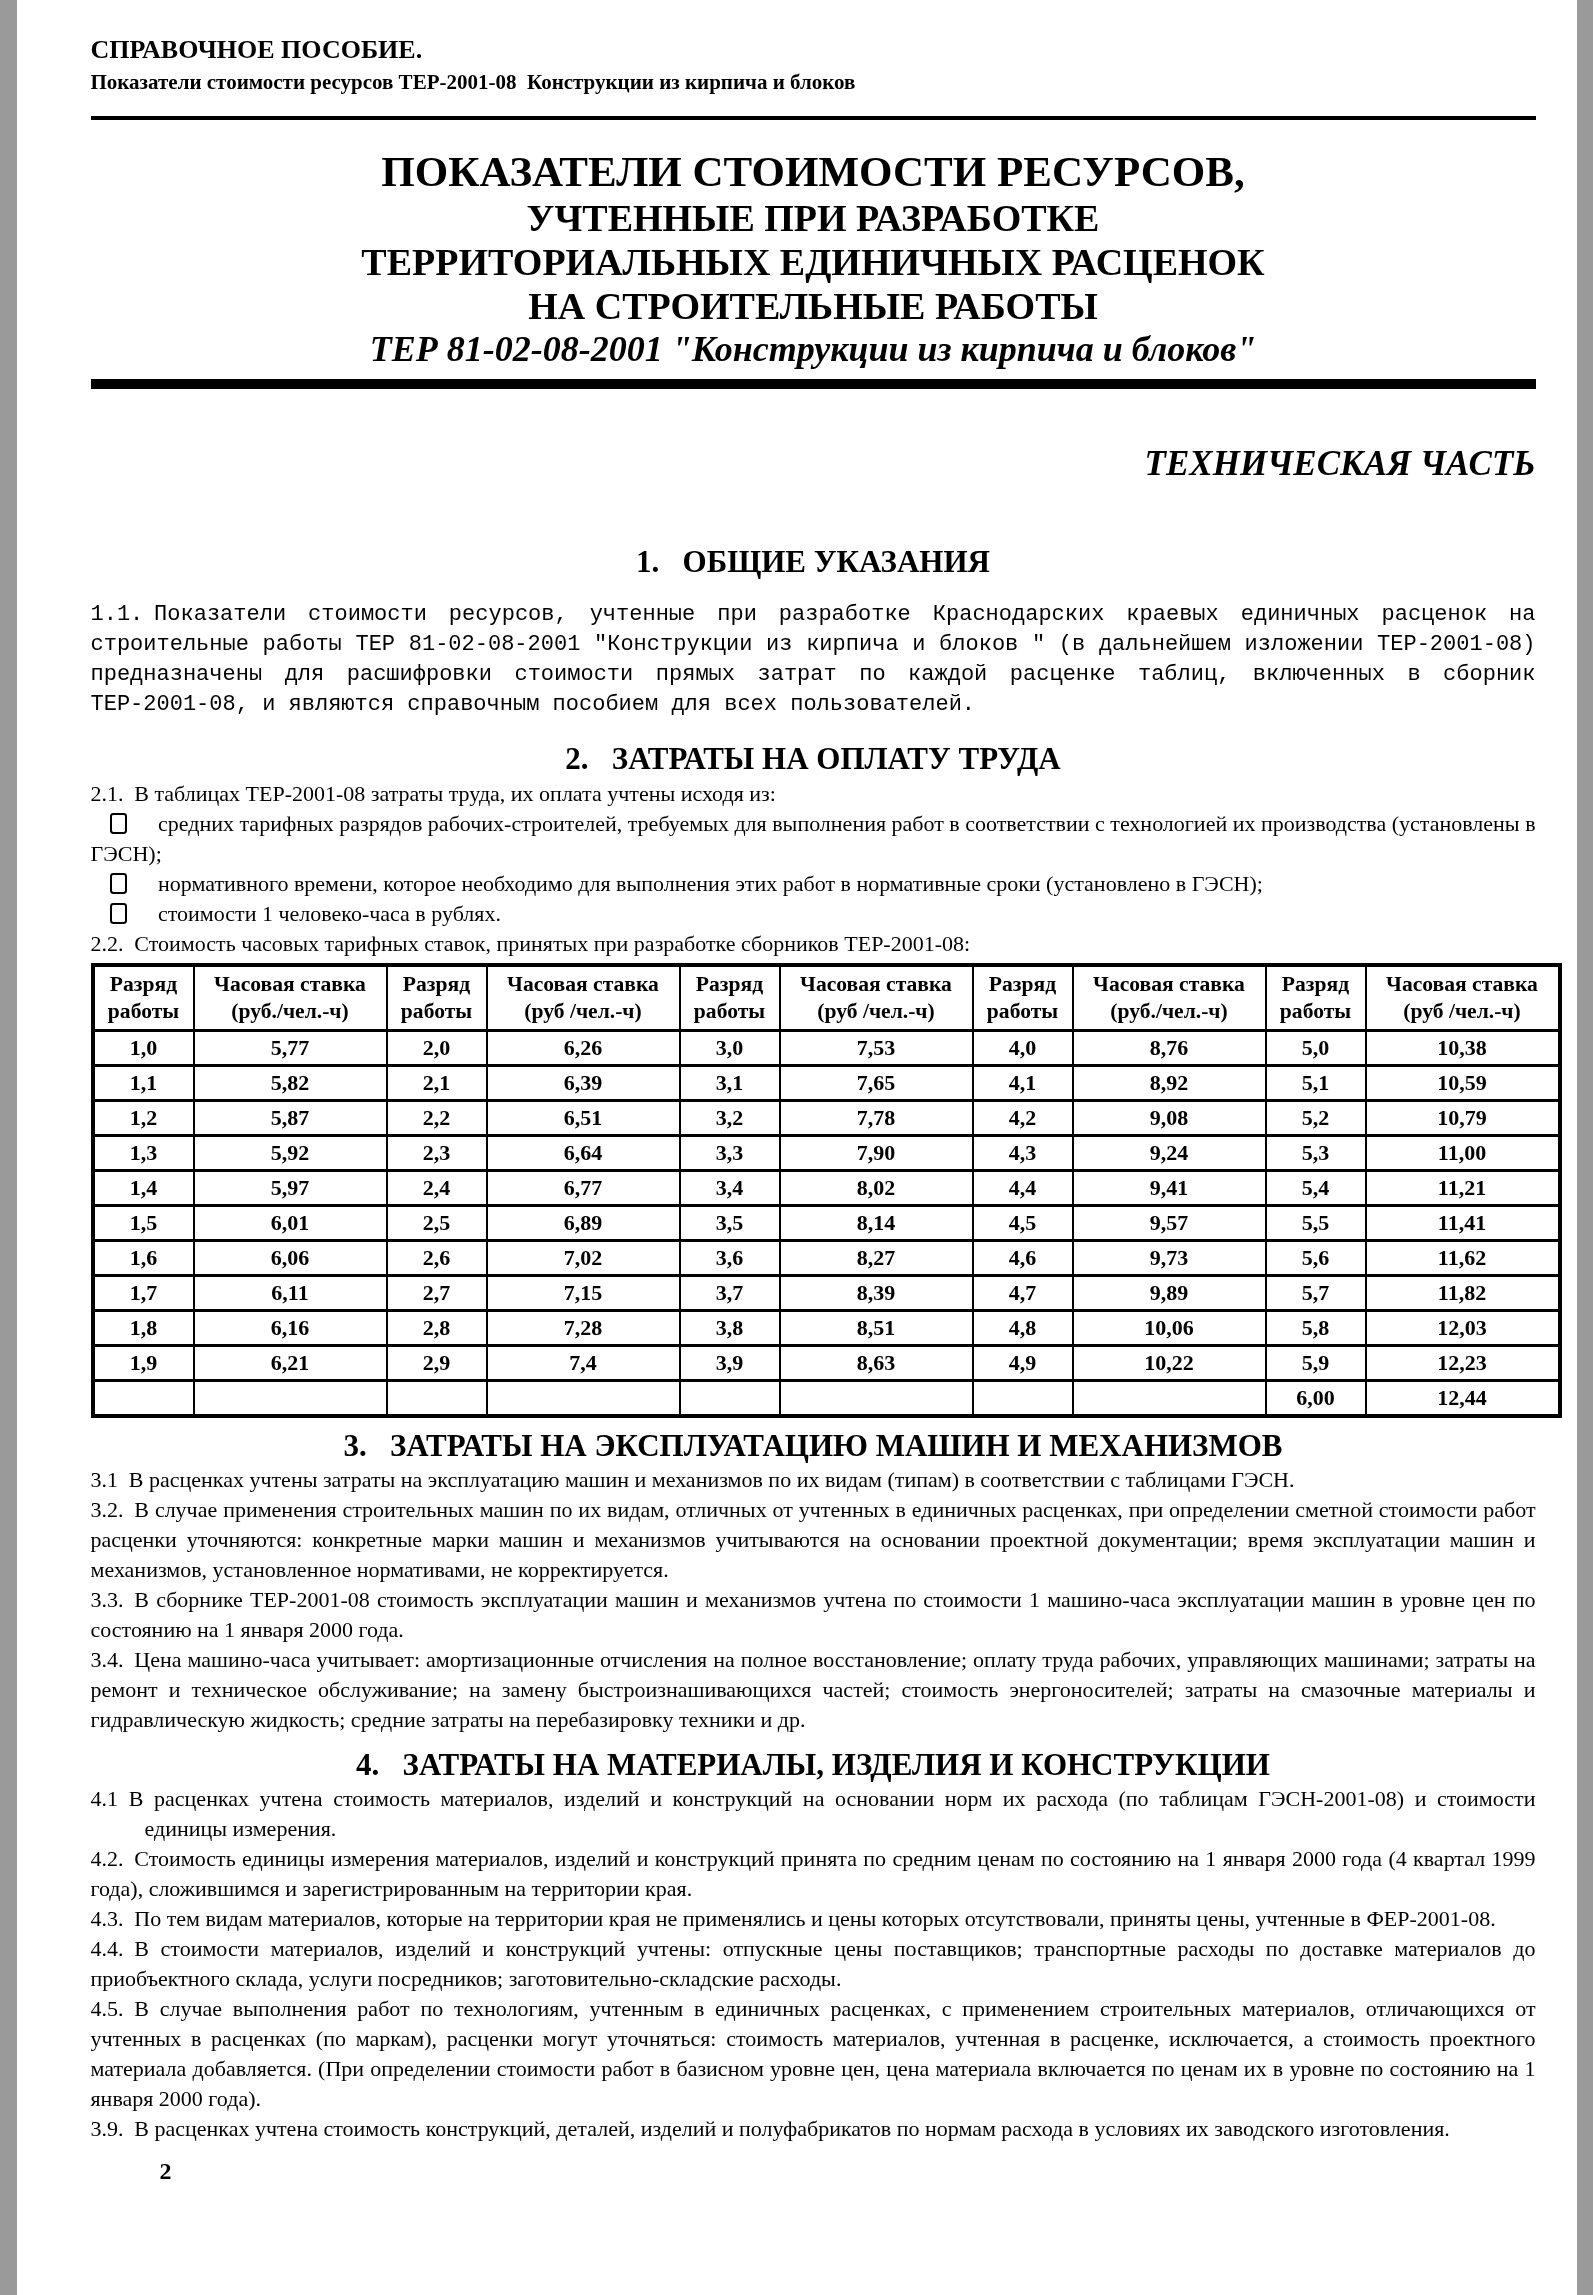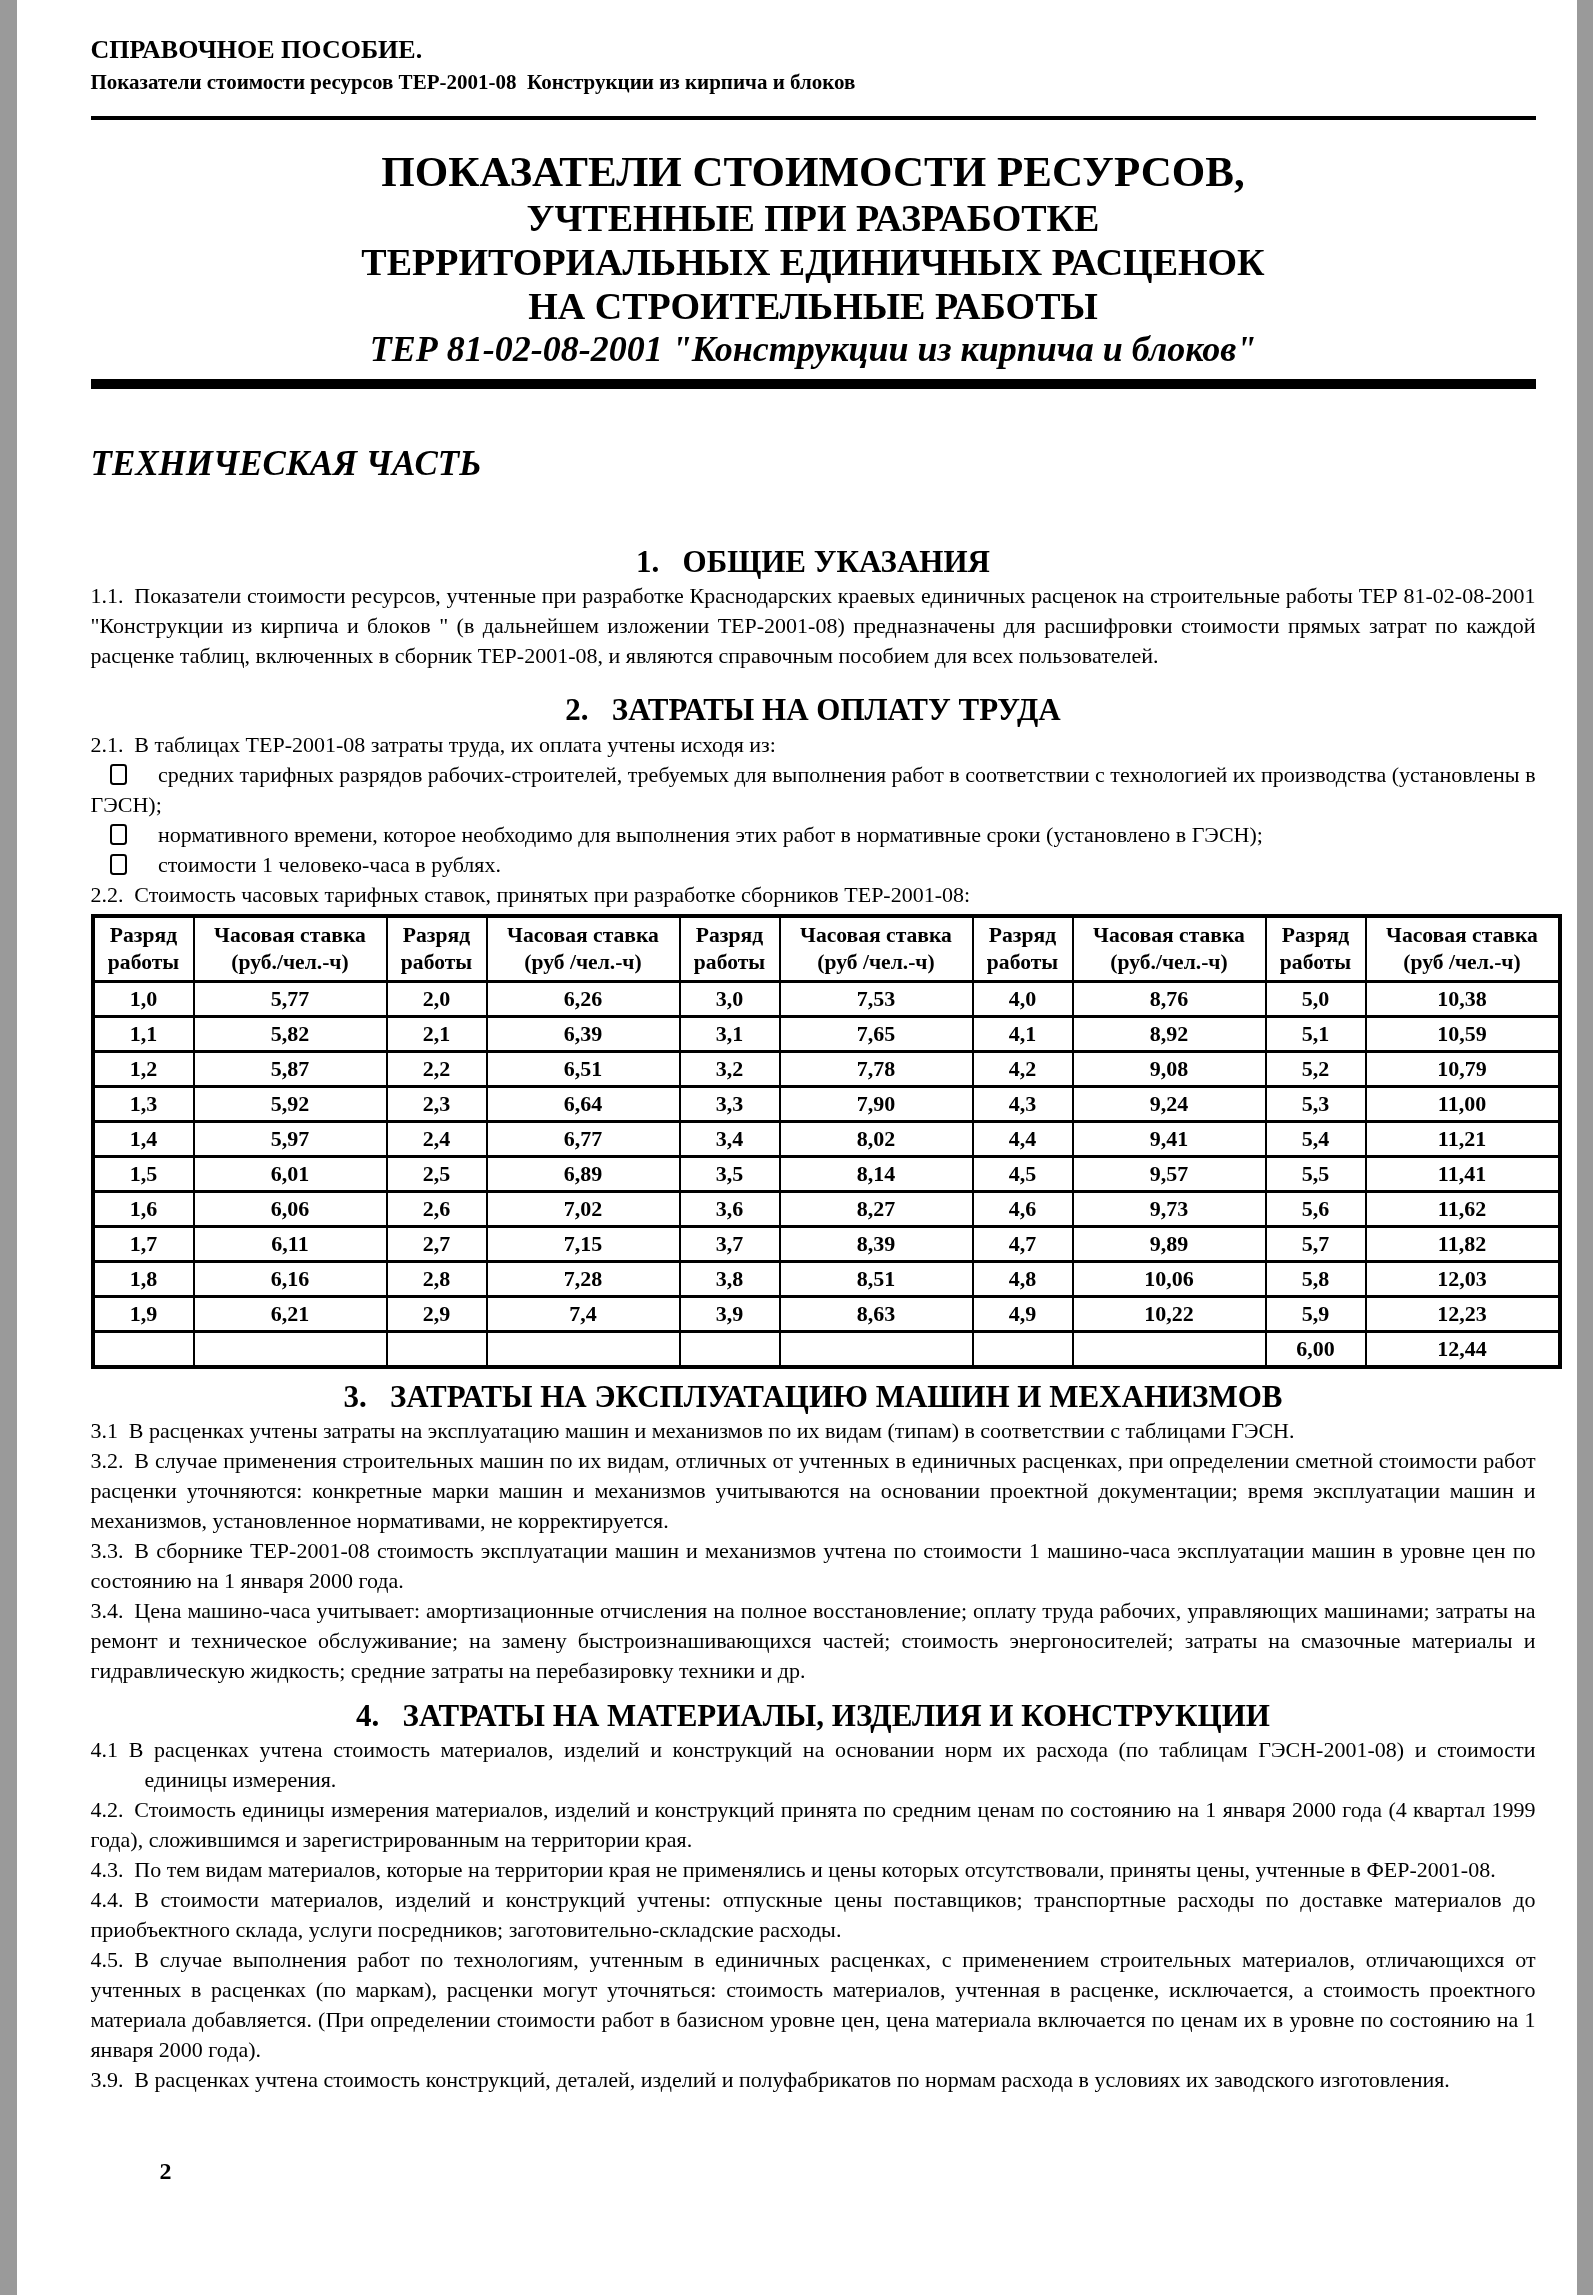--- a/index.html
+++ b/index.html
@@ -10,28 +10,28 @@
   }
   .content{width:1445px;margin:0 74px;padding-top:34px;}
   .hdr1{font-size:26px;line-height:31px;font-weight:bold;}
   .hdr2{font-size:21px;line-height:28px;font-weight:bold;white-space:pre-wrap;margin-top:2.7px;}
   .rule1{height:4.7px;background:#000;margin-top:20px;}
   .rule2{height:9.5px;background:#000;margin-top:8px;}
   .title-block{margin-top:27px;text-align:center;font-weight:bold;}
   .title-line{font-size:38px;line-height:44px;}
   .title-line.first{font-size:43px;line-height:49px;}
   .title-subtitle{font-size:36px;line-height:43px;font-weight:bold;font-style:italic;text-align:center;}
-  .tech{margin-top:54px;text-align:left;font-weight:bold;font-style:italic;font-size:35px;line-height:41px;}
+  .tech{margin-top:54px;text-align:right;font-weight:bold;font-style:italic;font-size:35px;line-height:41px;}
   .sec-head{text-align:center;font-weight:bold;font-size:31px;line-height:38px;white-space:pre-wrap;}
   #sec1-head{margin-top:59px;}
   #sec2-head{margin-top:20px;}
   #sec3-head{margin-top:9.5px;}
   #sec4-head{margin-top:10.8px;}
   .para{font-size:22px;line-height:30px;text-align:justify;}
-  .p11{}
+  .p11{margin-top:19px;font-family:Liberation Mono, monospace;}
   .p21{margin-top:1px;}
   .pnum{margin-right:10.8px;}
   .hang{padding-left:54px;text-indent:-54px;}
   .bullet{font-size:22px;line-height:30px;text-align:justify;}
   .bmark{display:inline-block;width:13.5px;height:17px;border:2.7px solid #000;border-radius:3.4px;margin-left:19px;margin-right:31px;vertical-align:-2.7px;}
   table.rates{border-collapse:collapse;table-layout:fixed;width:1445px;margin-top:4px;border:4px solid #000;}
   table.rates th,table.rates td{
     border:2px solid #000;border-top-width:3.4px;border-bottom-width:3.4px;
     text-align:center;vertical-align:middle;padding:0;font-weight:bold;color:#000;
   }

